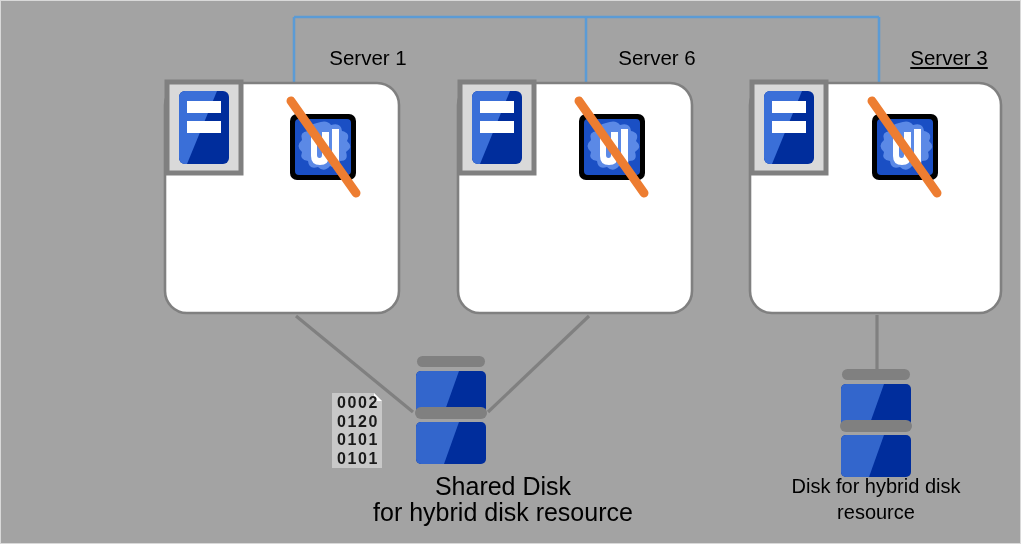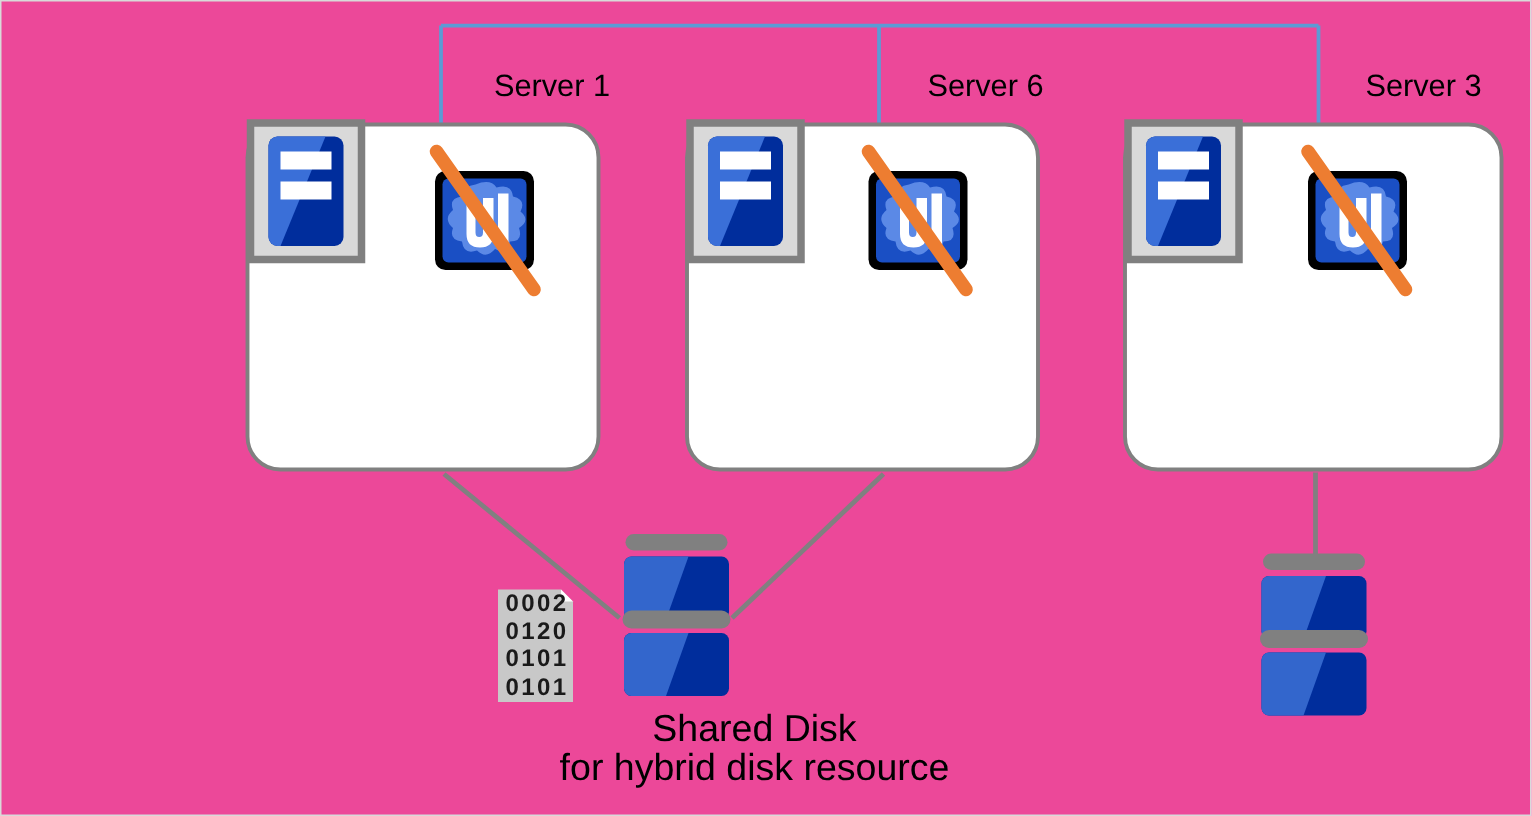--- a/index.html
+++ b/index.html
@@ -8,21 +8,21 @@
     padding: 0;
     background: #ffffff;
   }
   body {
     font-family: "Liberation Sans", sans-serif;
   }
   #canvas {
     position: relative;
     width: 1021px;
     height: 544px;
-    background: #ec4899;
+    background: #a3a3a3;
     border: 1px solid #d9d9d9;
     box-sizing: border-box;
     overflow: hidden;
   }
   #svg-layer {
     position: absolute;
     left: 0;
     top: 0;
     width: 1021px;
     height: 544px;
@@ -171,32 +171,37 @@
 
     <g>
       <path d="M 331 392 L 373 392 L 381 400 L 381 467 L 331 467 Z" fill="#c8c8c8"></path>
       <path d="M 373 392 L 381 400 L 373 400 Z" fill="#ffffff"></path>
     </g>
 
   </svg>
 
   <div class="label label-server" style="left:307px; top:44px; width:120px;">Server 1</div>
   <div class="label label-server" style="left:596px; top:44px; width:120px;">Server 6</div>
-  <div class="label label-server" style="left:888px; top:44px; width:120px;">Server 3</div>
+  <div class="label label-server" style="left:888px; top:44px; width:120px;text-decoration:underline;">Server 3</div>
 
   <div style="position:absolute; left:336px; top:393px; width:46px;
               font-family:'Liberation Sans', sans-serif; font-weight:bold; font-size:16px;
               line-height:18.5px; color:#1a1a1a; letter-spacing:1.6px; text-align:left;">
     <div>0002</div>
     <div>0120</div>
     <div>0101</div>
     <div>0101</div>
   </div>
 
 
   <div style="position:absolute; left:337px; top:472px; width:330px; text-align:center;
               font-family:'Liberation Sans', sans-serif; font-size:25px; line-height:26px; color:#000;">
     <div>Shared  Disk</div>
     <div>for hybrid disk resource</div>
   </div>
 
+  <div style="position:absolute; left:730px; top:472px; width:290px; text-align:center;
+              font-family:'Liberation Sans', sans-serif; font-size:20px; line-height:26px; color:#000;">
+    <div>Disk for hybrid disk</div>
+    <div>resource</div>
+  </div>
 
 </div>
 
 </body></html>

